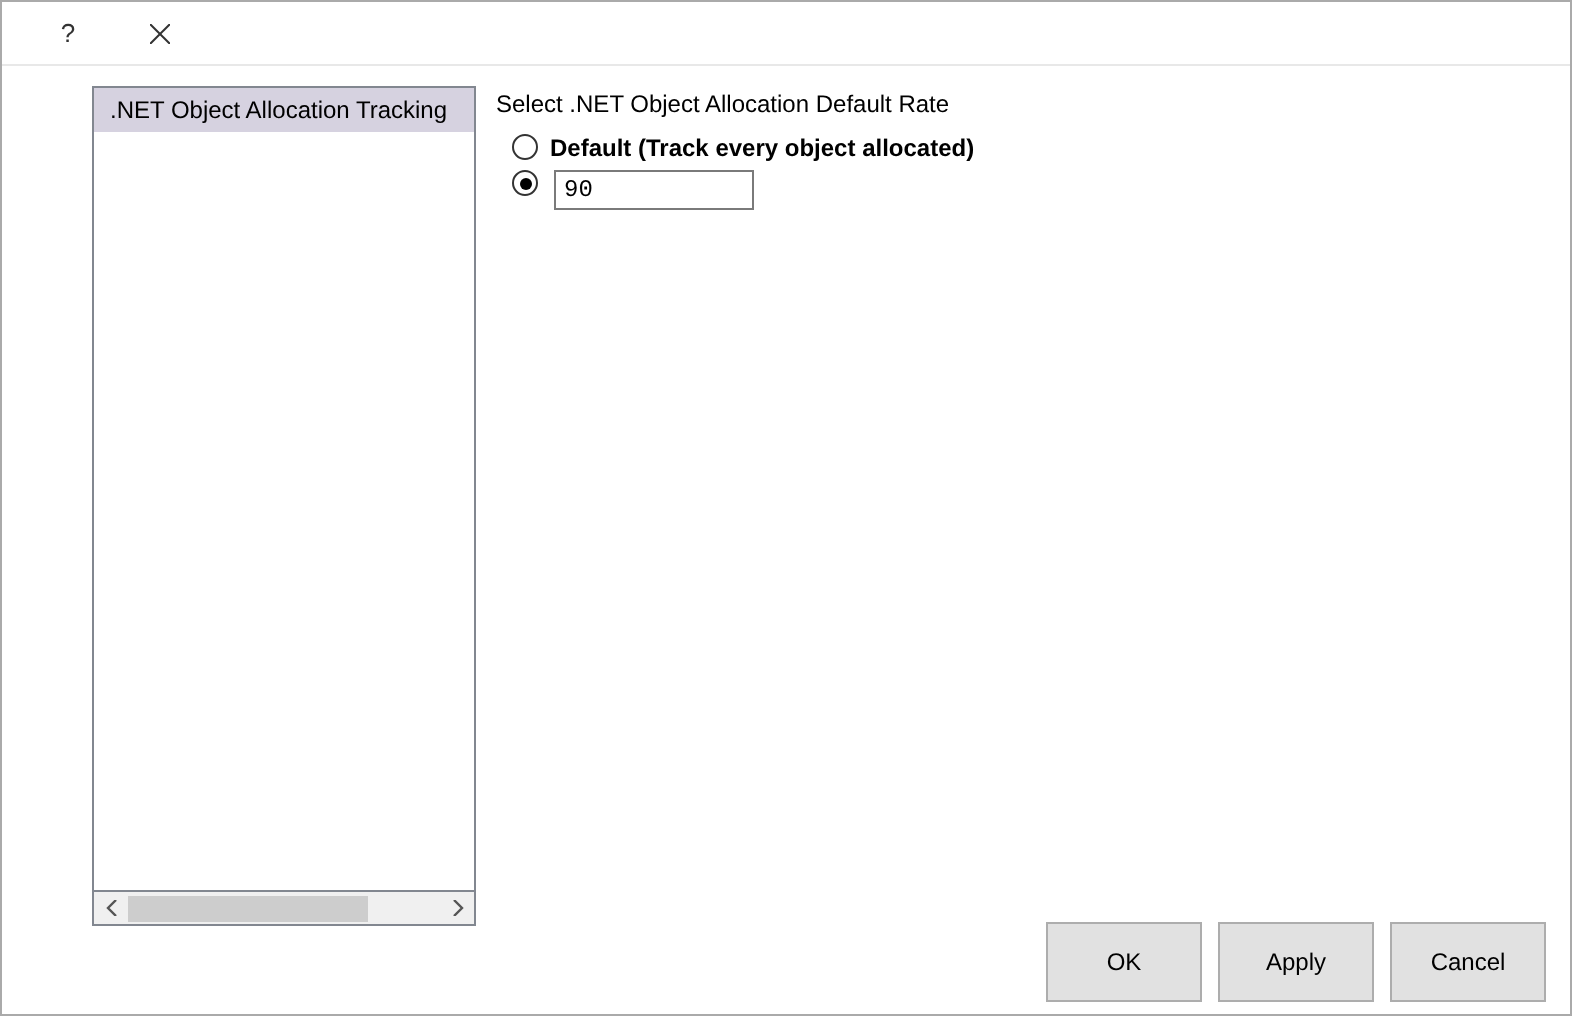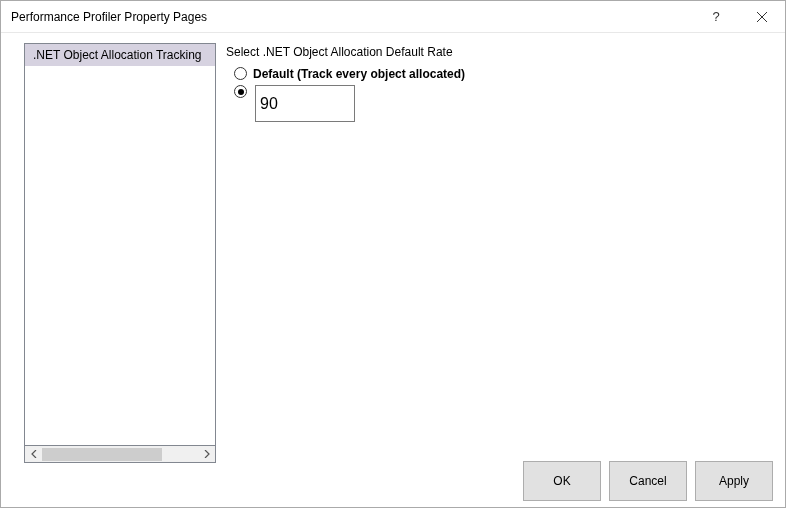--- a/index.html
+++ b/index.html
@@ -40,20 +40,21 @@
       font-size: 13px;
       color: #333;
     }
     .titlebar-btn.close svg { width: 10px; height: 10px; }
     .content {
       flex: 1;
       display: flex;
       padding: 10px 12px 0 23px;
       gap: 10px;
       min-height: 0;
+      margin-left: 22px;
     }
     .sidebar-wrap {
       width: 192px;
       display: flex;
       flex-direction: column;
     }
     .sidebar {
       flex: 1;
       border: 1px solid #828790;
       background: #fff;
@@ -123,25 +124,25 @@
       left: 2.5px;
       top: 2.5px;
       width: 6px;
       height: 6px;
       background: #000;
       border-radius: 50%;
     }
     .bold { font-weight: 600; }
     .text-input {
       border: 1px solid #7a7a7a;
-      height: 37px;
+      height: 20px;
       width: 100px;
       padding: 1px 4px;
-      font-family: Liberation Sans, sans-serif;
-      font-size: 16px;
+      font-family: Liberation Mono, monospace;
+      font-size: 12px;
       margin-left: 2px;
     }
     .footer {
       height: 44px;
       display: flex;
       align-items: center;
       justify-content: flex-end;
       padding: 0 12px 8px 0;
       gap: 8px;
     }
@@ -153,21 +154,20 @@
       font-family: inherit;
       font-size: 12px;
       padding: 0 12px;
     }
   </style>
 </head>
 <body>
 
 <div class="window">
   <div class="titlebar">
-    <div class="titlebar-title">Performance Profiler Property Pages</div>
     <div class="titlebar-btn">?</div>
     <div class="titlebar-btn close">
       <svg viewBox="0 0 10 10">
           <line x1="0" y1="0" x2="10" y2="10" stroke="currentColor" stroke-width="1"></line>
           <line x1="10" y1="0" x2="0" y2="10" stroke="currentColor" stroke-width="1"></line>
         </svg>
     </div>
   </div>
 
   <div class="content">
@@ -204,16 +204,16 @@
 
       <div class="radio-row">
         <div class="radio checked"></div>
         <input class="text-input" type="text" value="90" style="">
       </div>
     </div>
   </div>
 
   <div class="footer">
     <button class="btn">OK</button>
+    <button class="btn">Apply</button>
     <button class="btn">Cancel</button>
-    <button class="btn">Apply</button>
   </div>
 </div>
 
 </body></html>

